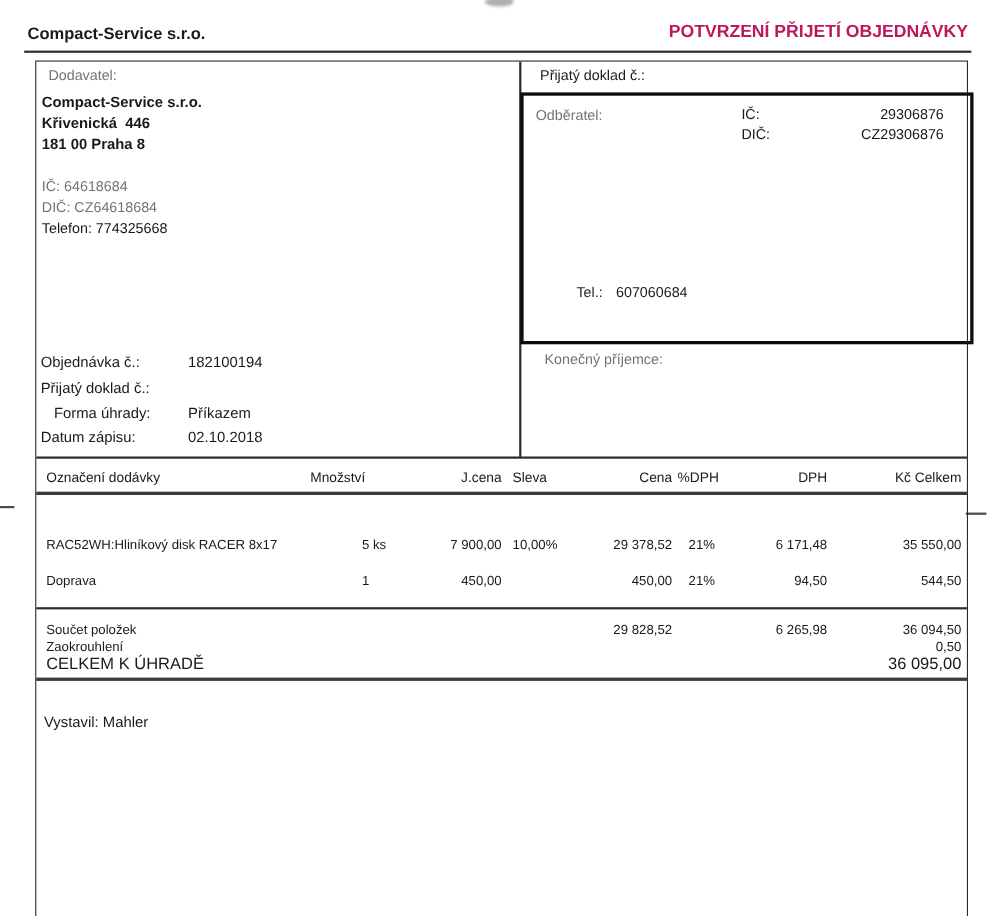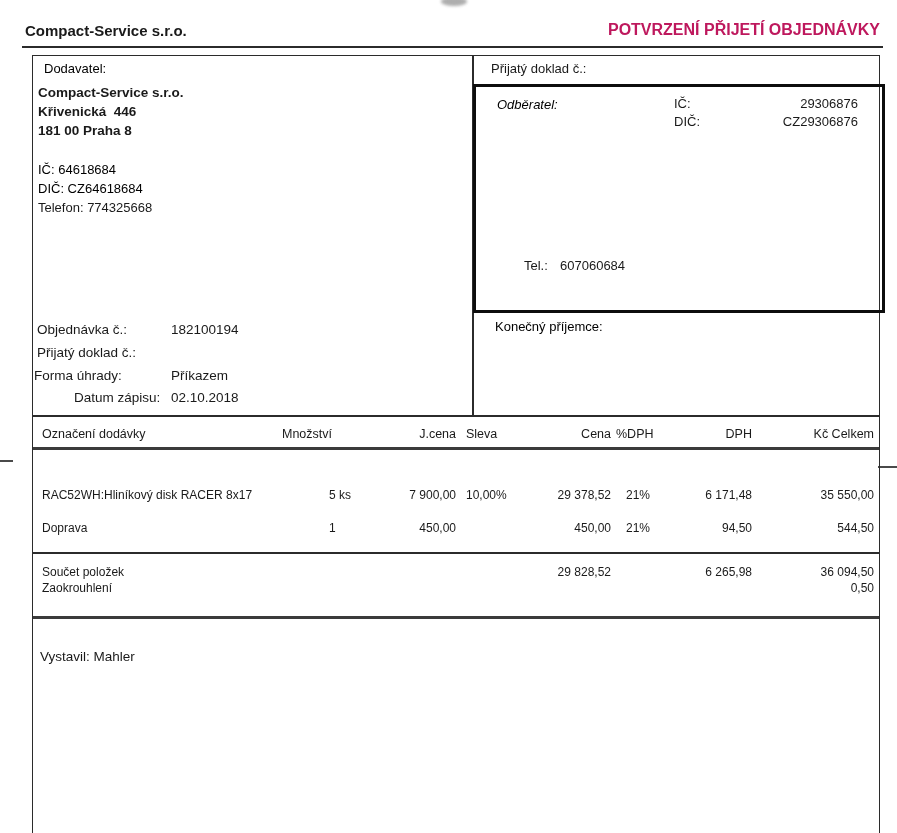--- a/index.html
+++ b/index.html
@@ -1,19 +1,19 @@
 <!DOCTYPE html>
 <html><head>
 <meta charset="utf-8">
 <style>
   html,body{margin:0;padding:0;background:#ffffff;}
   .page{position:relative;width:897px;height:833px;background:#fff;overflow:hidden;
         font-family:"Liberation Sans","DejaVu Sans",sans-serif;color:#1a1a1a;}
   .t{position:absolute;white-space:nowrap;line-height:1.15;}
-  .blue{color:#000000;}
+  .blue{color:#737373;}
   .navy{color:#be185d;}
   .line{position:absolute;background:#2b2b2b;}
   .line2{position:absolute;background:#3b3b3b;}
 
   
   .company{left:25px;top:22px;font-size:15px;font-weight:bold;}
   .title{right:17px;top:21px;font-size:16px;font-weight:bold;}
   .hrule{left:22px;top:46px;width:861px;height:2px;}
 
   
@@ -77,29 +77,29 @@
     <div class="t addr" style="left:5px;top:48px;text-align:center;">Křivenická&nbsp; 446</div>
     <div class="t addr" style="left:5px;top:67px;">181 00 Praha 8</div>
     <div class="t blue f13" style="left:5px;top:107px;">IČ: 64618684</div>
     <div class="t blue f13" style="left:5px;top:126px;">DIČ: CZ64618684</div>
     <div class="t f13" style="left:5px;top:145px;">Telefon: 774325668</div>
 
     <div class="t f135" style="left:4px;top:266px;">Objednávka č.:</div>
     <div class="t f135" style="left:138px;top:266px;text-align:right;">182100194</div>
     <div class="t f135" style="left:4px;top:289px;">Přijatý doklad č.:</div>
     <div class="t f135" style="left:138px;top:289px;"></div>
-    <div class="t f135" style="left:1px;top:312px;">Forma úhrady:</div>
+    <div class="t f135" style="left:16px;top:312px;">Forma úhrady:</div>
     <div class="t f135" style="left:138px;top:312px;">Příkazem</div>
-    <div class="t f135" style="left:4px;top:334px;margin-left:37px;">Datum zápisu:</div>
+    <div class="t f135" style="left:4px;top:334px;">Datum zápisu:</div>
     <div class="t f135" style="left:138px;top:334px;">02.10.2018</div>
 
     <div class="t f13" style="left:458px;top:6px;">Přijatý doklad č.:</div>
 
     <div class="thickbox">
-      <div class="t blue f13" style="left:21px;top:11px;font-style:italic;">Odběratel:</div>
+      <div class="t blue f13" style="left:11px;top:11px;">Odběratel:</div>
       <div class="t f13" style="left:198px;top:10px;">IČ:</div>
       <div class="t f13" style="right:24px;top:10px;">29306876</div>
       <div class="t f13" style="left:198px;top:28px;">DIČ:</div>
       <div class="t f13" style="right:24px;top:28px;">CZ29306876</div>
       <div class="t f13" style="left:48px;top:172px;">Tel.:</div>
       <div class="t f13" style="left:84px;top:172px;">607060684</div>
     </div>
 
     <div class="t blue f13" style="left:462px;top:264px;">Konečný příjemce:</div>
 
@@ -143,19 +143,23 @@
     <div class="trow" style="top:509px;">
       <span class="c-desc">Součet položek</span>
       <span class="c-cena">29 828,52</span>
       <span class="c-dph">6 265,98</span>
       <span class="c-celkem">36 094,50</span>
     </div>
     <div class="trow" style="top:525px;">
       <span class="c-desc">Zaokrouhlení</span>
       <span class="c-celkem">0,50</span>
     </div>
+    <div class="trow big" style="top:539px;height:19px;">
+      <span class="c-desc">CELKEM K ÚHRADĚ</span>
+      <span class="c-celkem">36 095,00</span>
+    </div>
 
     <div class="line2" style="left:0;right:0;top:560px;height:2.6px;"></div>
 
     <div class="t f135" style="left:7px;top:593px;">Vystavil: Mahler</div>
 
   </div>
 </div>
 
 </body></html>

